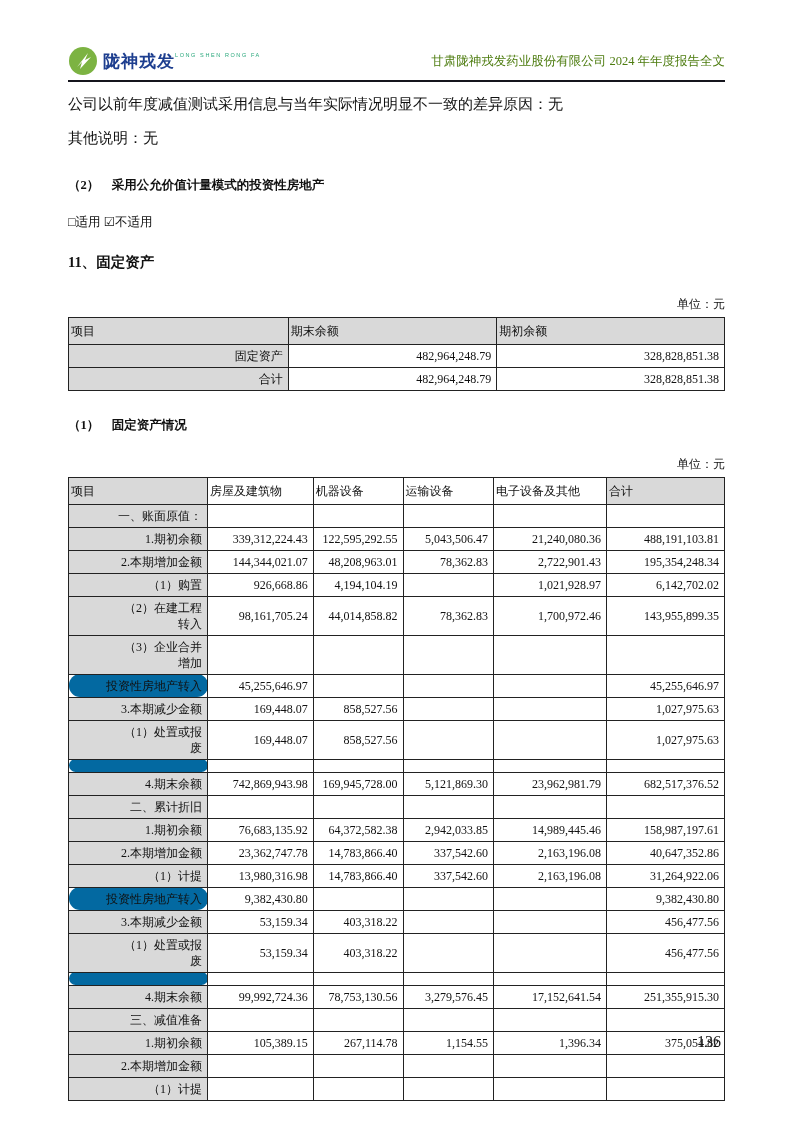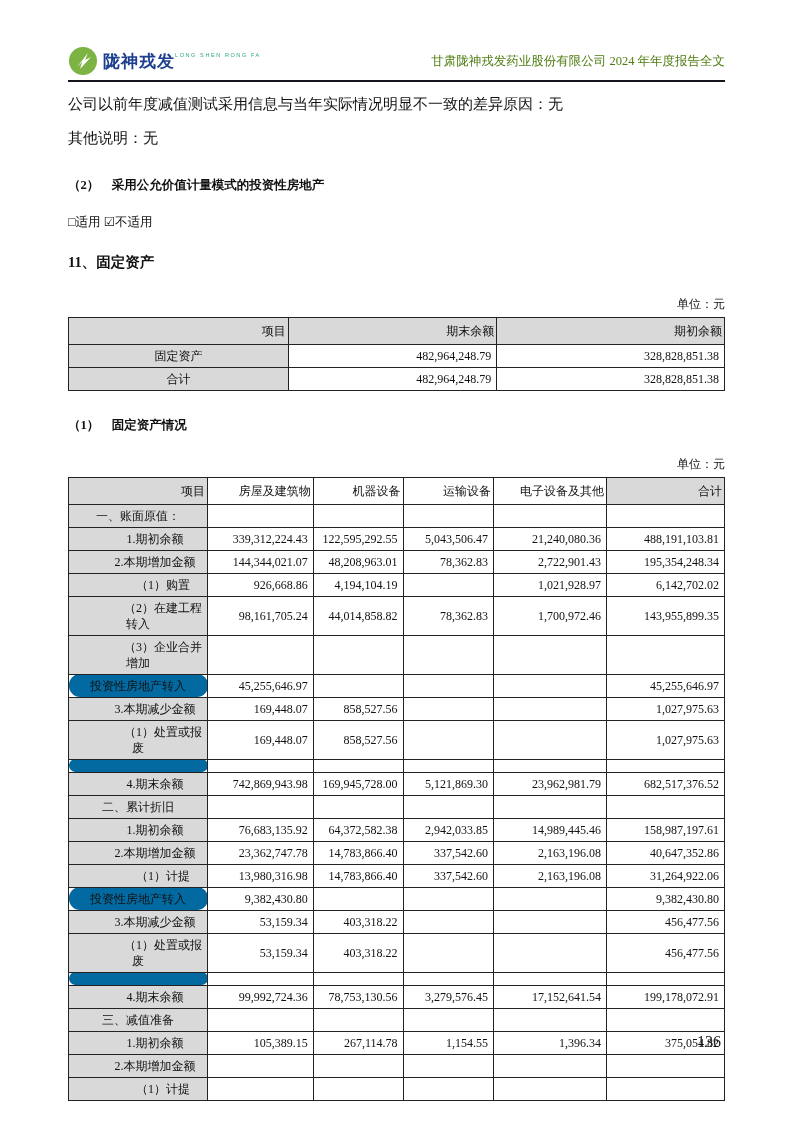--- a/index.html
+++ b/index.html
@@ -25,23 +25,23 @@
   .para { font-size:15px; line-height:1.55; margin-top:11px; }
   .h-sub { font-size:12.5px; font-weight:bold; margin-top:26px; }
   .applicability { font-size:12.5px; margin-top:20px; }
   .h-main { font-size:14.5px; font-weight:bold; margin-top:22px; }
   .unit { font-size:12px; text-align:right; margin-top:24px; }
   .unit2 { margin-top:22px; }
   
   table { width:100%; border-collapse:collapse; table-layout:fixed; margin-top:4px; }
   td { border:1px solid #222; font-size:12px; padding:3px 5px; vertical-align:middle;
        line-height:16px; overflow:hidden; }
-  td.hc { text-align:right; padding:5px 2px; }
+  td.hc { text-align:left; padding:5px 2px; }
   td.gray { background:#d9d9d9; }
-  td.lbl { background:#d9d9d9; text-align:center;margin-left:12px; }
+  td.lbl { background:#d9d9d9; text-align:right;margin-left:12px; }
   td.lbl.plain { background:#0369a1;border-radius:11px; }
   td.lbl.item1 { text-indent:34px; }
   td.lbl.item2 { text-indent:50px; }
   td.num { text-align:right; background:#ffffff; font-variant-numeric:tabular-nums; }
   tr.spacer td { height:13px; padding:0 5px; }
   
   .pageno { position:absolute; right:72px; bottom:71px; font-size:16px; color:#222; }
 </style>
 </head>
 <body>
@@ -276,21 +276,21 @@
           <td class="num"></td>
           <td class="num"></td>
           <td class="num"></td>
         </tr>
         <tr>
           <td class="lbl item1">4.期末余额</td>
           <td class="num">99,992,724.36</td>
           <td class="num">78,753,130.56</td>
           <td class="num">3,279,576.45</td>
           <td class="num">17,152,641.54</td>
-          <td class="num">199,178,072.91</td>
+          <td class="num">251,355,915.30</td>
         </tr>
         <tr>
           <td class="lbl section">三、减值准备</td>
           <td class="num"></td>
           <td class="num"></td>
           <td class="num"></td>
           <td class="num"></td>
           <td class="num"></td>
         </tr>
         <tr>

